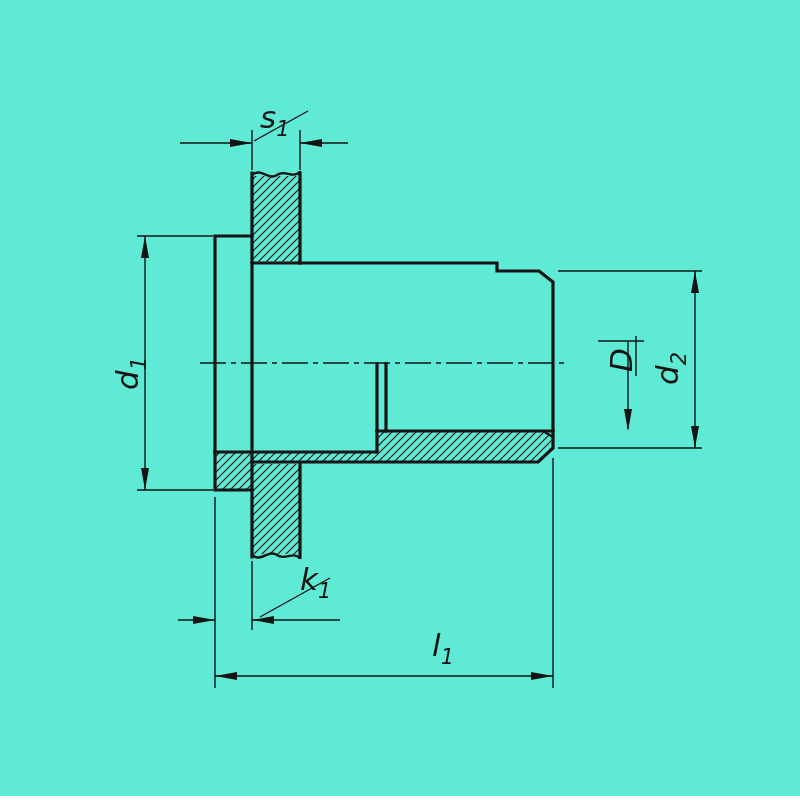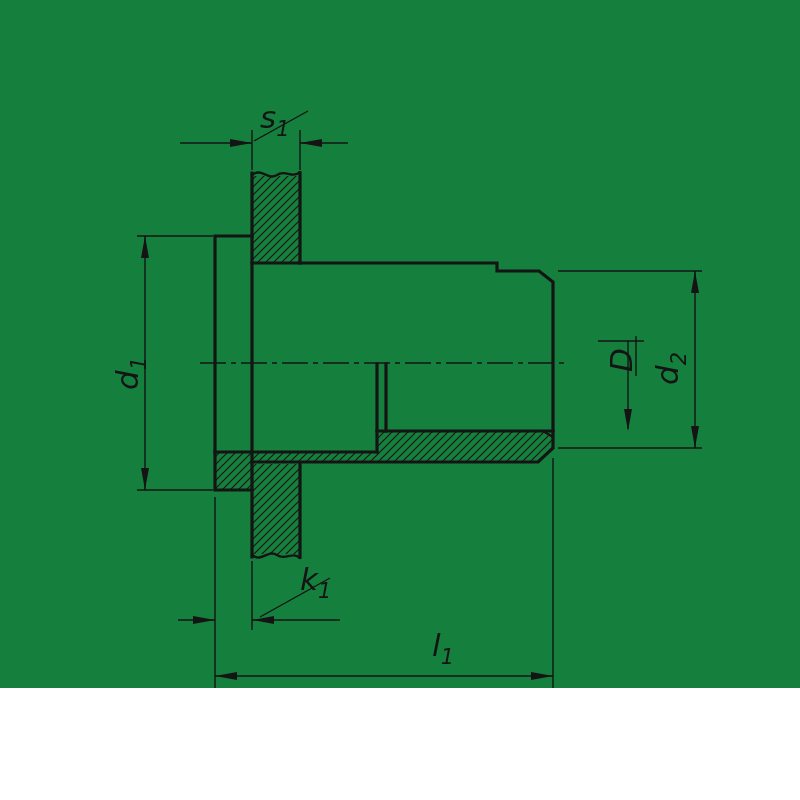--- a/index.html
+++ b/index.html
@@ -1,16 +1,16 @@
 <!DOCTYPE html>
 <html><head>
 <meta charset="utf-8">
 <style>
   html,body{margin:0;padding:0;background:#ffffff;}
-  .page{width:800px;height:688px;background:#15803d;position:relative;overflow:hidden;}
+  .page{width:800px;height:796px;background:#5eead4;position:relative;overflow:hidden;}
   svg{display:block;}
   .outline{fill:none;stroke:#141414;stroke-width:3.2;stroke-linecap:square;stroke-linejoin:miter;}
   .medium{fill:none;stroke:#141414;stroke-width:2.4;stroke-linecap:round;}
   .thin{fill:none;stroke:#141414;stroke-width:1.4;stroke-linecap:butt;}
   .center{stroke-dasharray:26 5 5 5;}
   .arrow{fill:#141414;stroke:none;}
   .dim-label{font-family:"DejaVu Sans","Liberation Sans",sans-serif;font-style:italic;font-size:31px;fill:#141414;}
   .sub{font-size:21px;}
 </style>
 </head>

